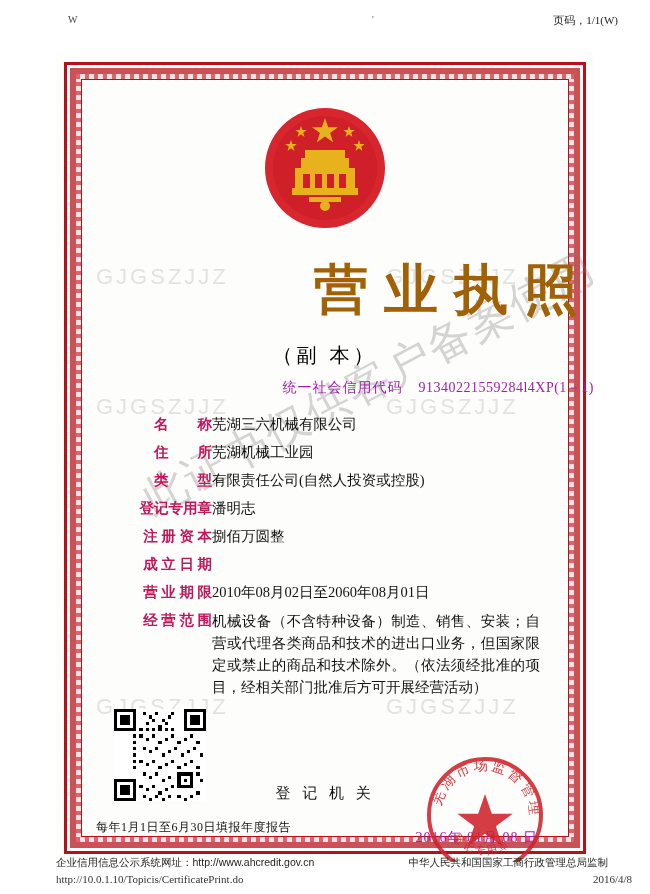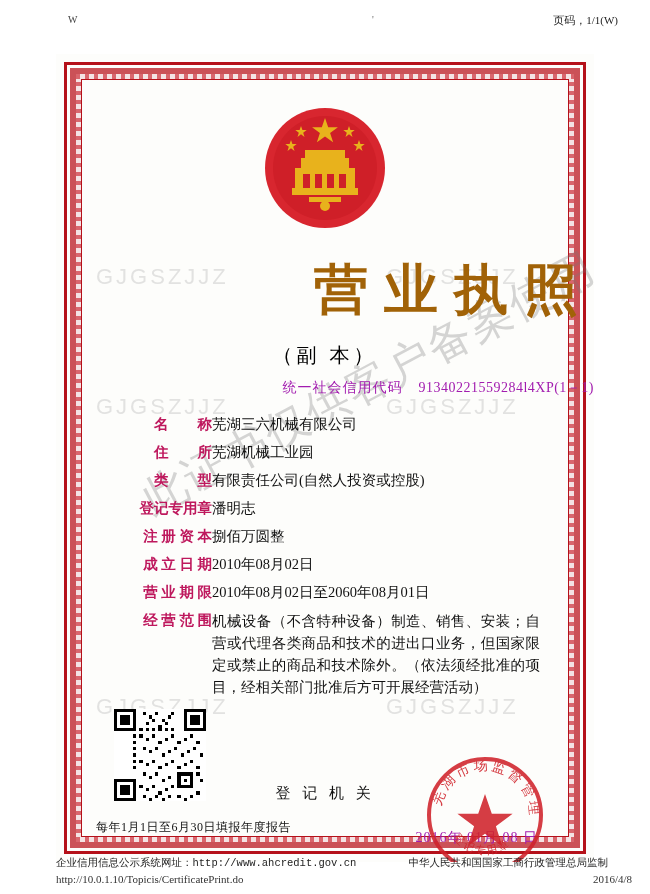--- a/index.html
+++ b/index.html
@@ -279,21 +279,21 @@
     left: 0;
     top: 856px;
     width: 650px;
     font-size: 10.5px;
     color: #222;
   }
   .footer .f-left {
     position: absolute;
     left: 56px;
     top: 0;
-    font-family: Liberation Mono, monospace;
+    font-family: Liberation Sans, sans-serif;
   }
   .footer .f-right {
     position: absolute;
     right: 42px;
     top: 0;
   }
   .url-bar {
     position: absolute;
     left: 56px;
     top: 873px;
@@ -388,21 +388,20 @@
     <div class="frow">
       <div class="flabel">登记专用章</div>
       <div class="fvalue">潘明志</div>
     </div>
     <div class="frow">
       <div class="flabel">注 册 资 本</div>
       <div class="fvalue">捌佰万圆整</div>
     </div>
     <div class="frow">
       <div class="flabel">成 立 日 期</div>
-      <div class="fvalue">2010年08月02日</div>
     </div>
     <div class="frow">
       <div class="flabel">营 业 期 限</div>
       <div class="fvalue">2010年08月02日至2060年08月01日</div>
     </div>
     <div class="frow scope">
       <div class="flabel">经 营 范 围</div>
       <div class="fvalue">机械设备（不含特种设备）制造、销售、安装；自营或代理各类商品和技术的进出口业务，但国家限定或禁止的商品和技术除外。（依法须经批准的项目，经相关部门批准后方可开展经营活动）</div>
     </div>
   </div>

